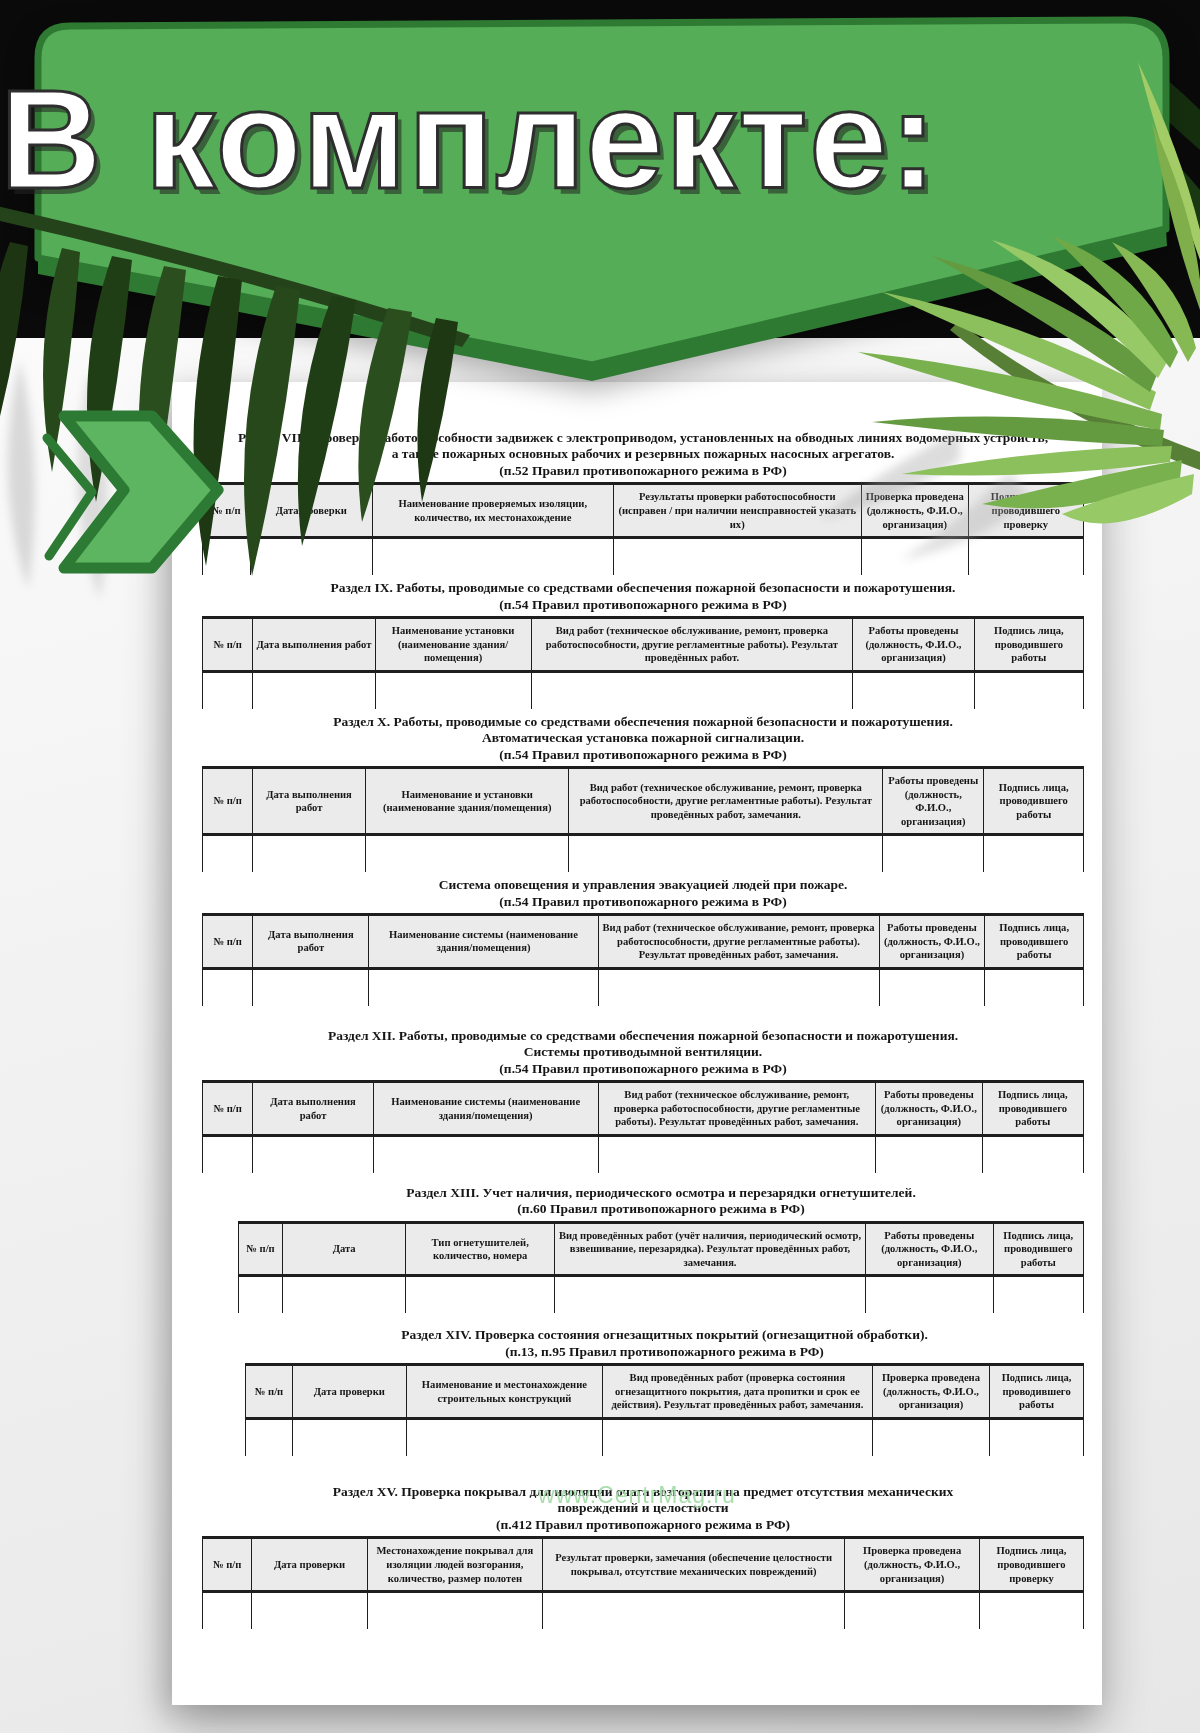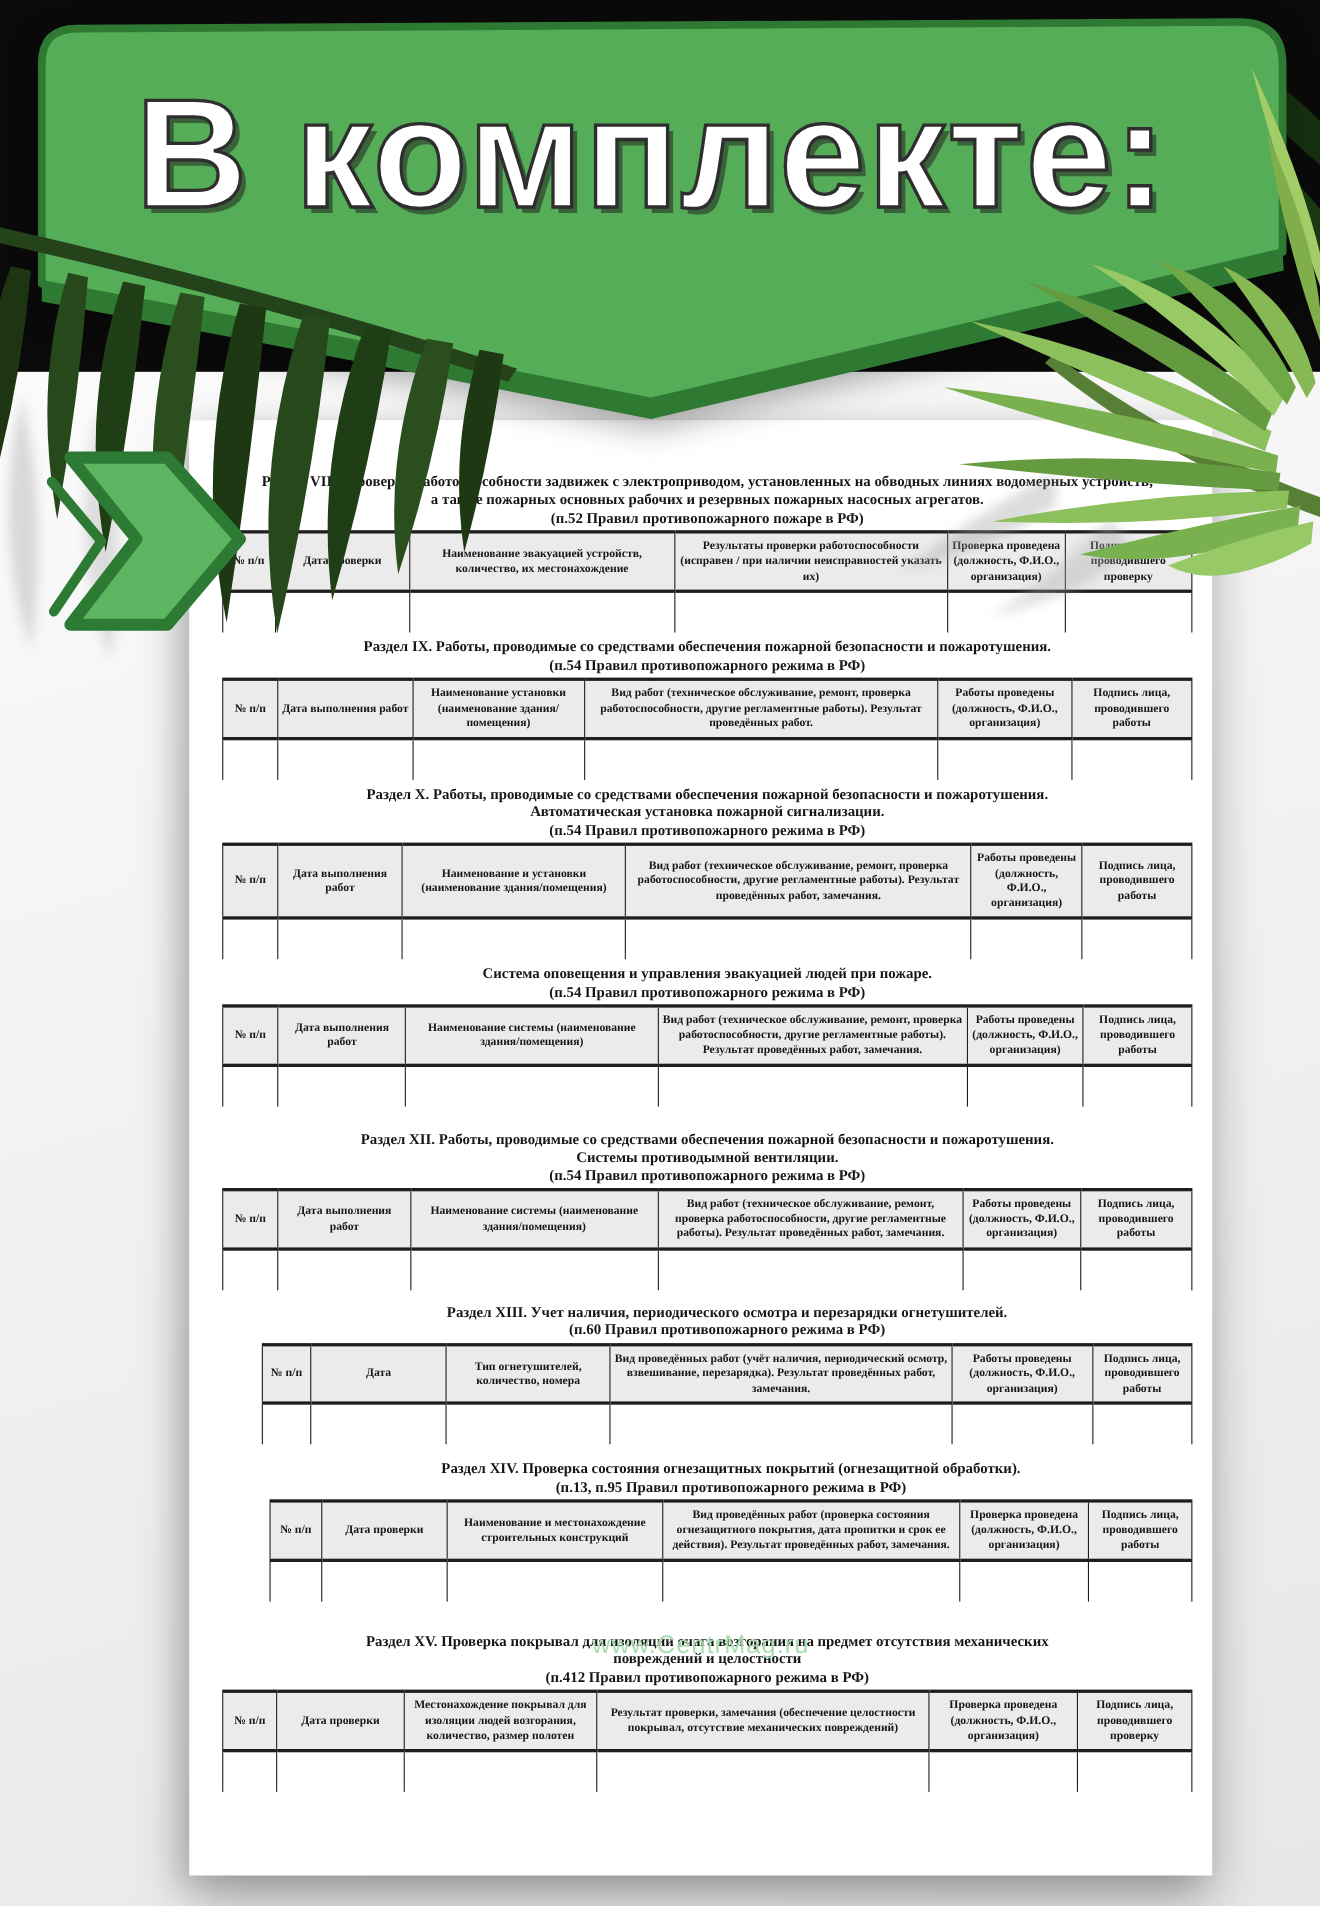--- a/index.html
+++ b/index.html
@@ -5,21 +5,21 @@
   html,body{margin:0;padding:0;}
   body{background:#dfdfdf;font-family:"Liberation Sans",sans-serif;}
   .stage{position:relative;width:1200px;height:1733px;margin:0 auto;overflow:hidden;
          background:linear-gradient(165deg,#ffffff 0%,#f3f3f3 45%,#e7e7e7 100%);}
   
   .backdrop{position:absolute;left:0;top:0;width:1200px;height:338px;background:#0a0a0a;}
   
   .deco{position:absolute;left:0;top:0;width:1200px;height:660px;pointer-events:none;}
   .banner-shadow{filter:drop-shadow(0 10px 14px rgba(0,0,0,.30));}
   
-  .banner-title{position:absolute;left:0;top:58px;width:1185px;text-align:center;
+  .banner-title{position:absolute;left:0;top:58px;width:1185px;
     font-family:"Liberation Sans",sans-serif;font-weight:700;font-size:141px;letter-spacing:2px;
     color:#ffffff;-webkit-text-stroke:3px #2e2e2e;
     text-shadow:5px 6px 0 rgba(35,35,35,.55);white-space:nowrap;}
   
   .paper{position:absolute;left:172px;top:382px;width:930px;height:1323px;background:#ffffff;
     box-shadow:0 20px 45px rgba(0,0,0,.30),-10px 8px 25px rgba(0,0,0,.12);
     padding:48px 18px 0 30px;box-sizing:border-box;overflow:hidden;}
   .doc-section{margin-bottom:5px;color:#161616;}
   .sec-title,.sec-subtitle,.sec-note{font-family:"Liberation Serif",serif;font-weight:700;
     font-size:13.5px;line-height:1.22;text-align:center;max-width:820px;margin:0 auto;}
@@ -42,35 +42,35 @@
 
 <div class="stage">
 
   <div class="backdrop"></div>
 
   <div class="paper">
 
     <section class="doc-section">
       <div class="sec-title">Раздел VIII. Проверка работоспособности задвижек с электроприводом, установленных на обводных линиях водомерных устройств, а также пожарных основных рабочих и резервных пожарных насосных агрегатов.</div>
 
-      <div class="sec-note">(п.52 Правил противопожарного пожаре в РФ)</div>
+      <div class="sec-note">(п.52 Правил противопожарного режима в РФ)</div>
       <table>
         <colgroup>
             <col style="width:5.4%">
             <col style="width:13.9%">
             <col style="width:27.3%">
             <col style="width:28.2%">
             <col style="width:12.1%">
             <col style="width:13.1%">
           </colgroup>
         <thead>
             <tr>
           <th>№ п/п</th>
           <th>Дата проверки</th>
-          <th>Наименование эвакуацией устройств, количество, их местонахождение</th>
+          <th>Наименование проверяемых изоляции, количество, их местонахождение</th>
           <th>Результаты проверки работоспособности (исправен / при наличии неисправностей указать их)</th>
           <th>Проверка проведена (должность, Ф.И.О., организация)</th>
           <th>Подпись лица, проводившего проверку</th>
         </tr>
           </thead>
         <tbody>
             <tr>
           <td class="empty"></td>
               <td class="empty"></td>
               <td class="empty"></td>

